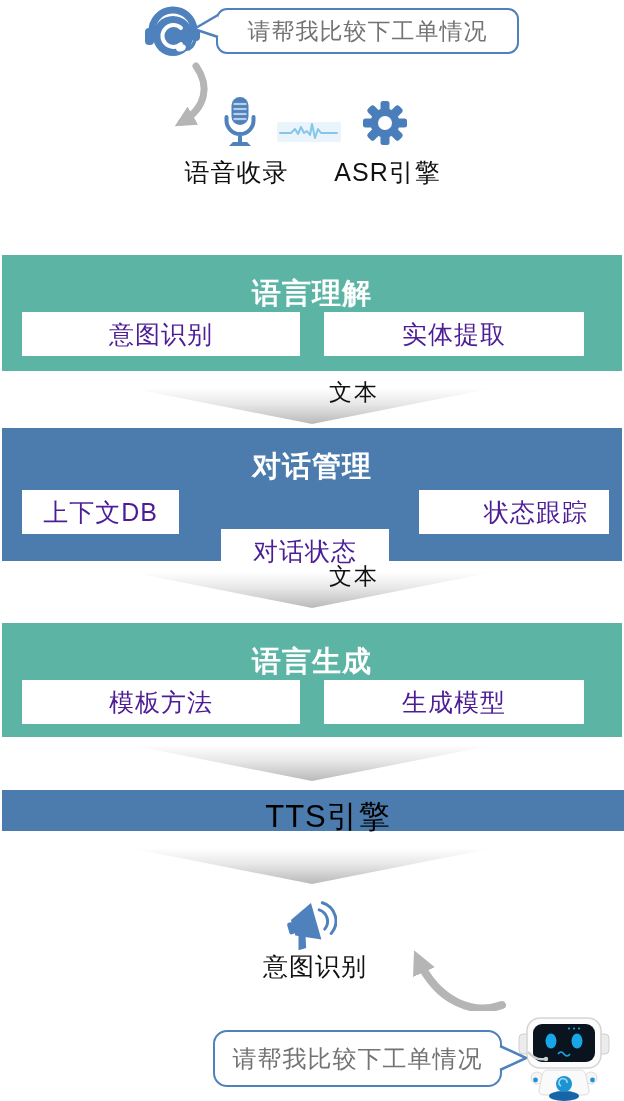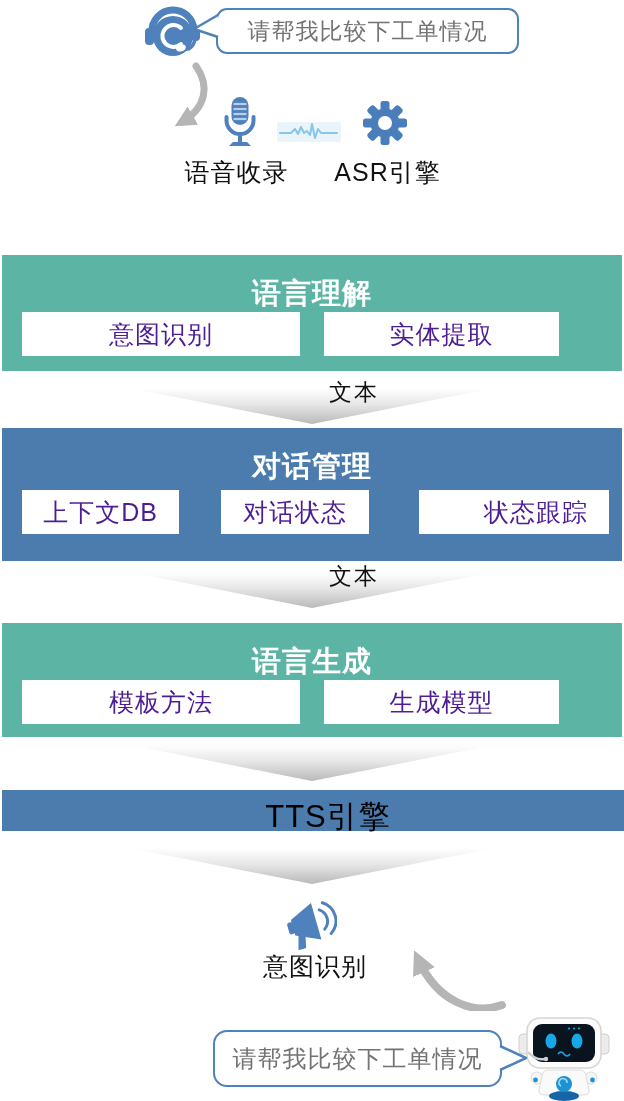--- a/index.html
+++ b/index.html
@@ -26,23 +26,23 @@
   .blk.blue{background:#4b7cad;}
   .blk-title{
     text-align:center;color:#fff;font-weight:bold;font-size:29px;letter-spacing:1px;
     padding-top:21px;line-height:34px;
   }
   .wbox{
     position:absolute;height:44px;background:#fff;display:flex;align-items:center;justify-content:center;
     font-size:25px;color:#4c1d95;letter-spacing:1px;
   }
   .row2 .box1{left:20px;width:278px;}
-  .row2 .box2{left:322px;width:235px;}
+  .row2 .box2{left:322px;width:260px;}
   .row3 .box1{left:20px;width:157px;}
-  .row3 .box2{left:219px;width:148px;}
+  .row3 .box2{left:219px;width:168px;margin-top:39px;}
   .row3 .box3{left:417px;width:146px;padding-left:44px;}
 
   
   .tts-bar{
     position:absolute;left:2px;width:620px;height:41px;background:#4b7cad;
     color:#000000;font-size:31px;text-align:center;line-height:53px;letter-spacing:1px;padding-left:16px;
   }
 
   
   .conn{position:absolute;left:0;width:624px;height:50px;}

